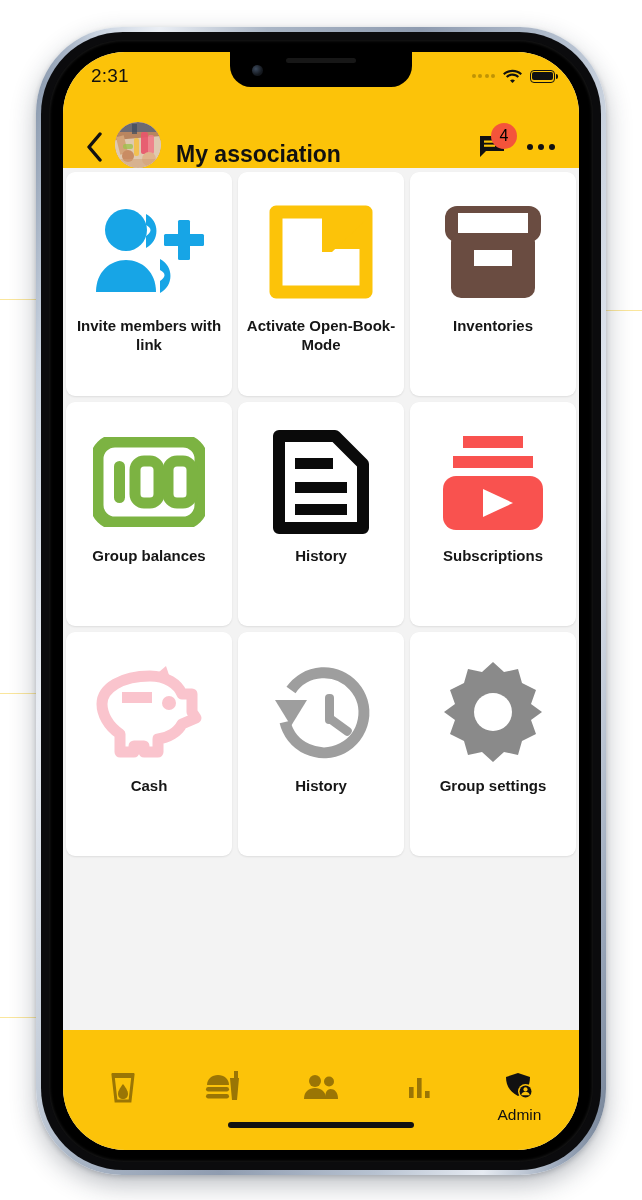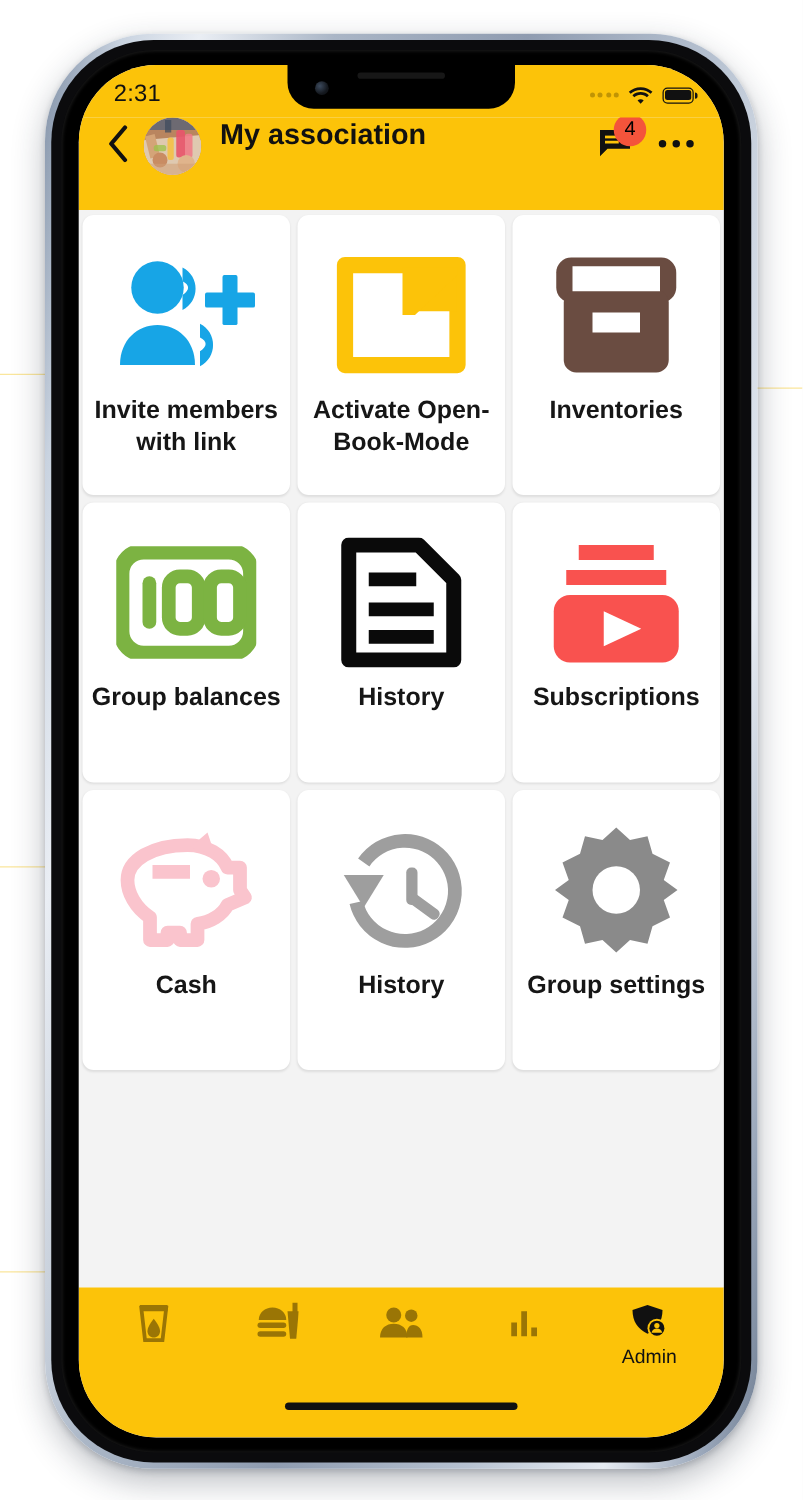--- a/index.html
+++ b/index.html
@@ -163,21 +163,21 @@
     height: 100%;
     background: #111;
     border-radius: 2px;
   }
 
   
   .appbar {
     height: 74px;
     background: var(--brand);
     display: flex;
-    align-items: flex-start;
+    align-items: flex-end;
     padding: 0 18px 0 14px;
     box-sizing: border-box;
     position: relative;
   }
   .back-btn {
     width: 34px; height: 42px;
     display: flex; align-items: center; justify-content: center;
     cursor: pointer;
     flex: 0 0 auto;
   }
@@ -261,37 +261,37 @@
     position: relative;
   }
   .tile-icon {
     height: 124px;
     display: flex;
     align-items: center;
     justify-content: center;
     flex: 0 0 auto;
   }
   .tile-label {
-    font-size: 20px;
+    font-size: 15px;
     font-weight: 700;
     color: #161616;
     text-align: center;
     line-height: 1.28;
     margin-top: 2px;
     width: 100%;
     word-break: break-word;
   }
 
   
   .bottomnav {
     background: var(--brand);
     height: 120px;
     display: flex;
     align-items: flex-start;
-    padding: 11px 10px 0 10px;
+    padding: 40px 10px 0 10px;
     box-sizing: border-box;
   }
   .navitem {
     flex: 1 1 0;
     display: flex;
     flex-direction: column;
     align-items: center;
     justify-content: flex-start;
     cursor: pointer;
     gap: 2px;

